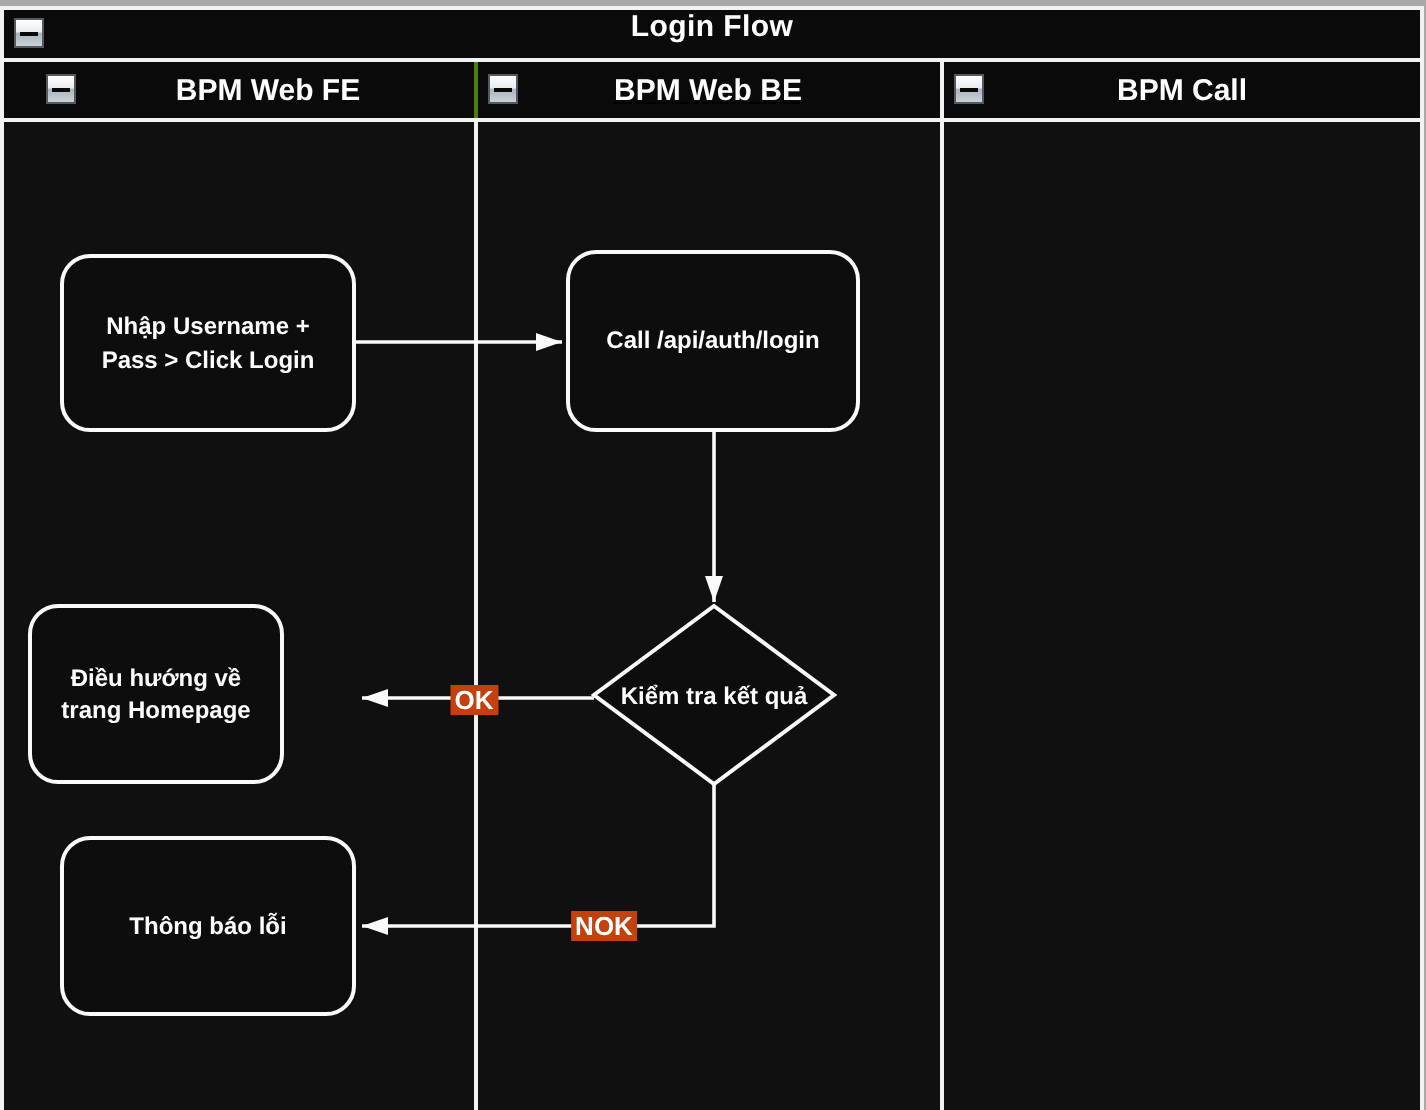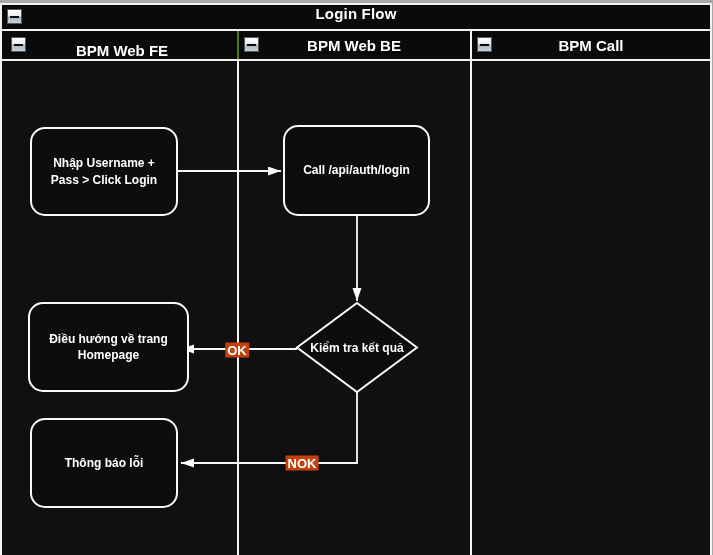--- a/index.html
+++ b/index.html
@@ -23,21 +23,21 @@
     display:flex;align-items:flex-start;justify-content:center;
   }
   .pool-title{
     color:#fff;font-weight:bold;font-size:15px;letter-spacing:.2px;
   }
   .lane-header-row{position:relative;height:28px;border-bottom:2px solid #f2f2f2;background:#0a0a0a;}
   .lane-header{
     position:absolute;top:0;bottom:0;box-sizing:border-box;
     display:flex;align-items:center;justify-content:center;
   }
-  .lane-header.l1{left:4px;width:232px;align-items:flex-end;}
+  .lane-header.l1{left:16px;width:232px;}
   .lane-header.l2{left:235px;width:232px;border-left:2px solid #4d7c0f;text-decoration:underline;}
   .lane-header.l3{left:468px;right:0;border-left:2px solid #f2f2f2;}
   .lane-label{color:#fff;font-weight:bold;font-size:15px;}
   .lane-divider{position:absolute;top:56px;bottom:0;width:2px;background:#f2f2f2;}
   .lane-divider.d1{left:235px;}
   .lane-divider.d2{left:468px;}
   
   .collapse{
     position:absolute;left:5px;top:50%;margin-top:-8px;
     width:15px;height:15px;box-sizing:border-box;
@@ -53,21 +53,21 @@
   
   .node{
     position:absolute;box-sizing:border-box;
     background:#0d0d0d;border:2px solid #fafafa;border-radius:15px;
     color:#fff;font-weight:bold;font-size:12px;line-height:1.35;
     display:flex;align-items:center;justify-content:center;text-align:center;
     padding:0 6px;cursor:default;
   }
   .node.enter{left:30px;top:127px;width:148px;height:89px;}
   .node.call{left:283px;top:125px;width:147px;height:91px;}
-  .node.navigate{left:28px;top:302px;width:161px;height:90px;}
+  .node.navigate{left:14px;top:302px;width:128px;height:90px;}
   .node.error{left:30px;top:418px;width:148px;height:90px;}
   .diamond-label{
     position:absolute;left:297px;top:303px;width:120px;height:89px;
     display:flex;align-items:center;justify-content:center;text-align:center;
     color:#fff;font-weight:bold;font-size:12px;
   }
   
   .edge-label{
     position:absolute;transform:translate(-50%,-50%);
     background:#c2410c;color:#fff;font-weight:bold;font-size:13px;

